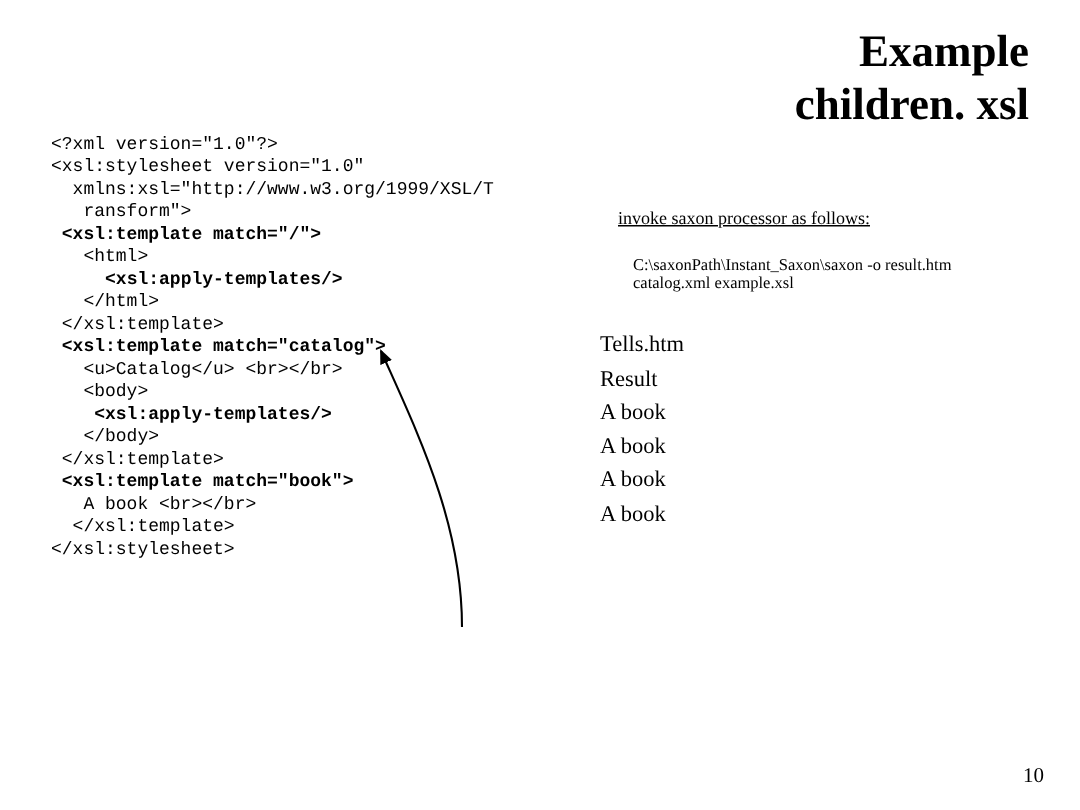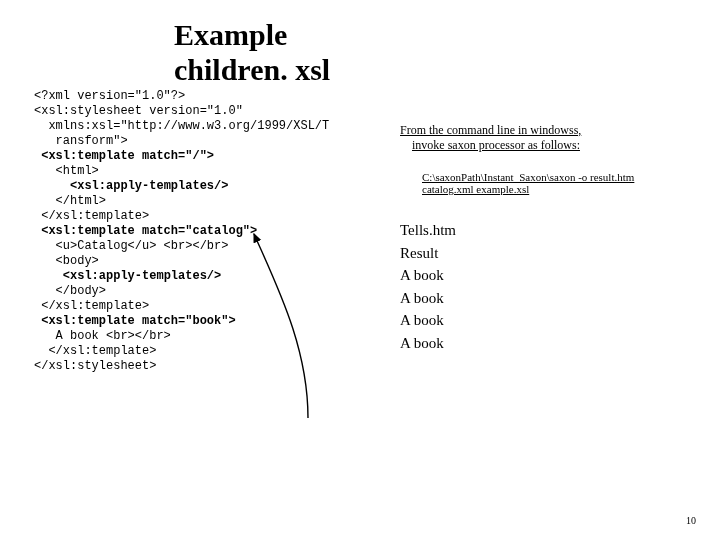--- a/index.html
+++ b/index.html
@@ -1,30 +1,30 @@
 <!DOCTYPE html>
 <html><head>
 <meta charset="utf-8">
 <style>
 html,body{margin:0;padding:0}
 body{width:720px;height:540px;background:#fff;font-family:"Times New Roman",Times,serif;color:#000;position:relative}
 .slide{position:absolute;inset:0;padding:18px 34px 0 34px;box-sizing:border-box}
-.title{font-size:30px;text-align:left;margin:0 0 2px 0;line-height:1.15;padding-left:140px}
+.title{font-size:30px;text-align:right;margin:0 0 2px 0;line-height:1.15;padding-left:140px}
 .cols{display:flex;gap:26px;align-items:flex-start}
 .left{flex:0 0 340px}
 .right{flex:1;padding-top:34px}
 .code{font-family:"Courier New",monospace;font-size:12px;line-height:1.25;white-space:pre}
 .code b{font-weight:bold}
 .cmd{font-size:12px;margin:0 0 18px 0}
 .cmd .u{text-decoration:underline}
 .path{font-size:11px;margin:0 0 24px 0;padding-left:22px}
-.path .u{text-decoration:underline}
+.path .u{}
 .res{font-size:15px;line-height:1.5}
 .caption{font-size:18px;margin-top:46px;margin-left:28px}
-.pagenum{position:absolute;bottom:14px;right:24px;font-size:10px}
+.pagenum{position:absolute;bottom:14px;right:24px;font-size:14px}
 .arrow{position:absolute;pointer-events:none}
 .arrow svg{display:block}
 </style>
 </head>
 <body>
 
 <div class="slide">
 
   <h1 class="title">
     <span>Example</span><br>
@@ -50,21 +50,21 @@
    &lt;/body&gt;
  &lt;/xsl:template&gt;
  <b>&lt;xsl:template match="book"&gt;</b>
    A book &lt;br&gt;&lt;/br&gt;
   &lt;/xsl:template&gt;
 &lt;/xsl:stylesheet&gt;</div>
     </div>
 
     <div class="right">
       <p class="cmd">
-        <span class="u">From the command line in windowss,</span><br>
+        <br>
         &nbsp;&nbsp;&nbsp;&nbsp;<span class="u">invoke saxon  processor as follows:</span>
       </p>
       <p class="path">
         <span class="u">C:\saxonPath\Instant_Saxon\saxon -o result.htm catalog.xml example.xsl</span>
       </p>
       <div class="res" id="result-block">
           <div>Tells.htm</div>
           <div>Result</div>
           <div>A book</div>
           <div>A book</div>

